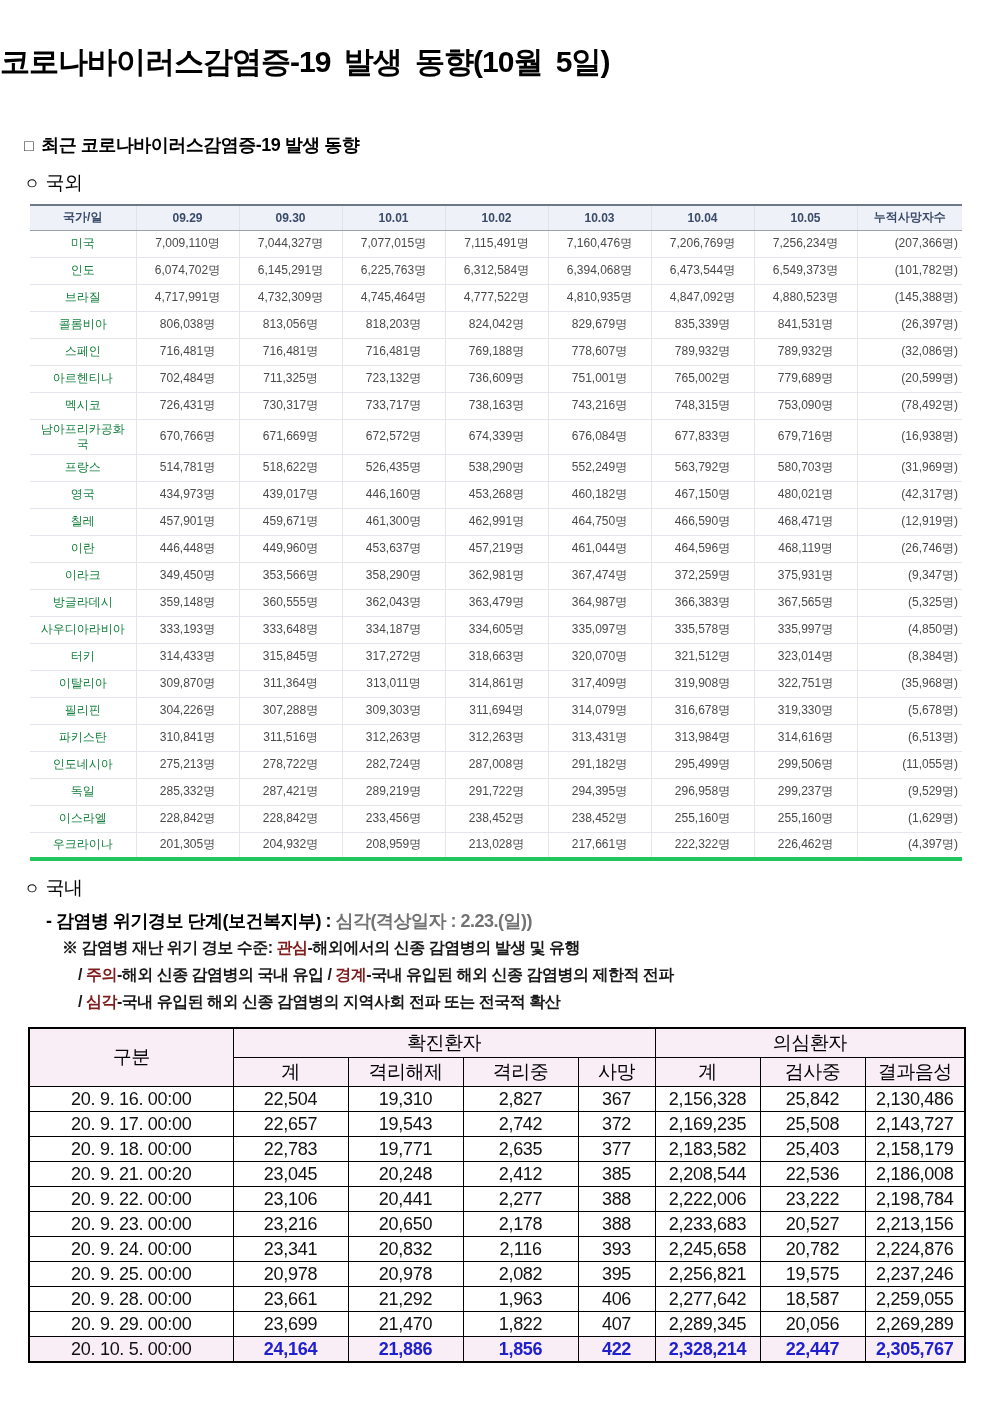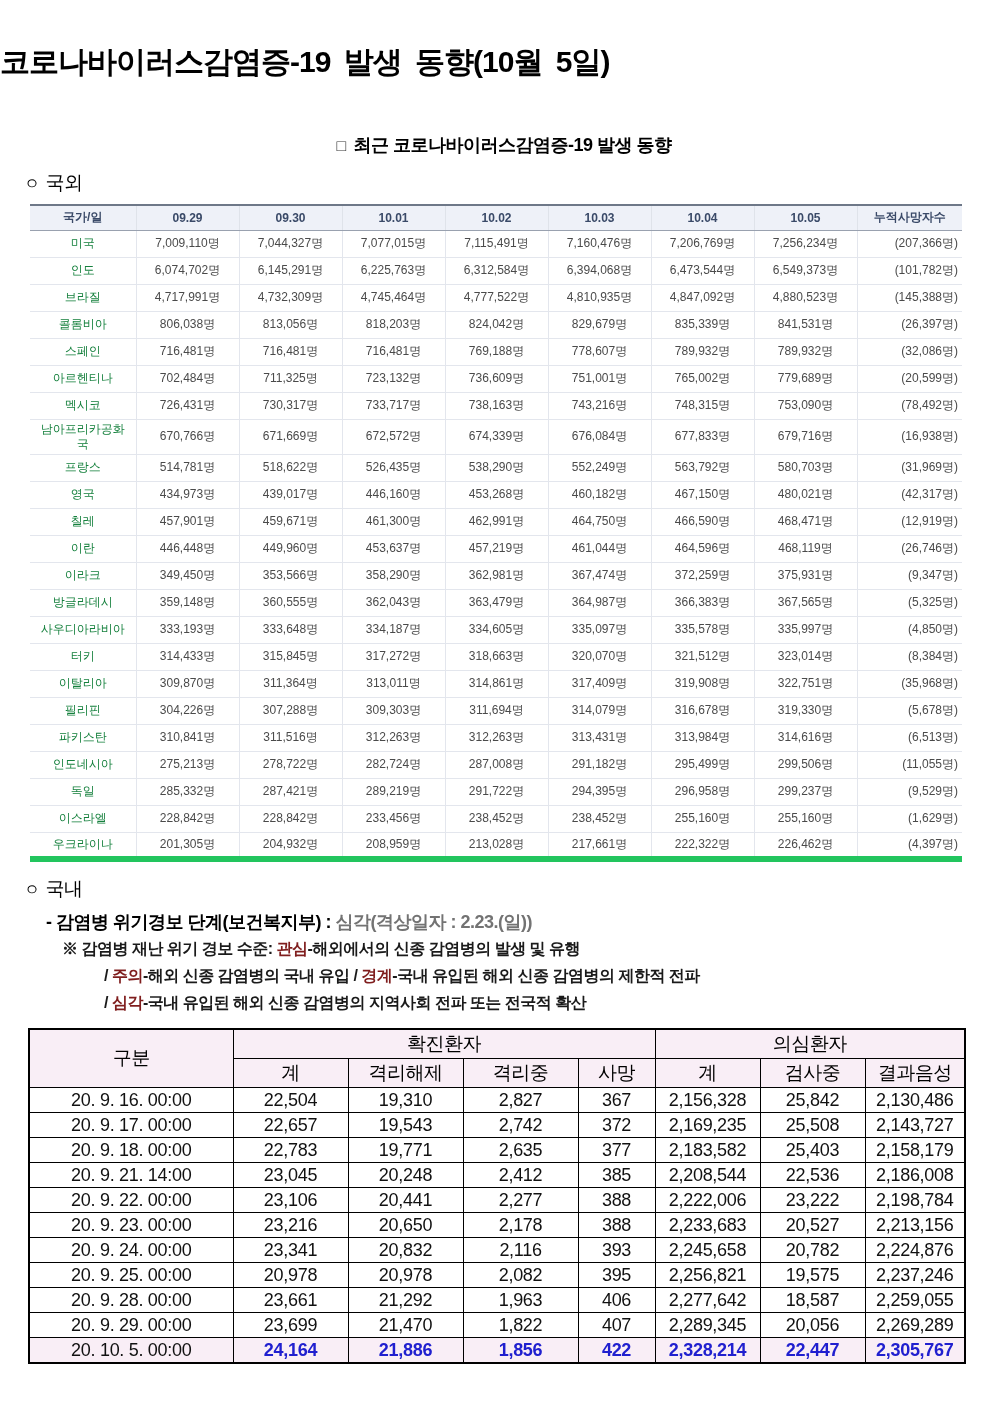--- a/index.html
+++ b/index.html
@@ -21,39 +21,38 @@
     word-spacing: 6px;
     color: #000;
   }
 
   
   .sec-head {
     margin: 50px 8px 0 24px;
     font-size: 18px;
     font-weight: bold;
     letter-spacing: -0.5px;
-    text-align: center;
   }
   .sec-head .sq { font-weight: normal; color: #333; margin-right: 8px; font-size: 16px; }
   .sub-head {
     margin: 13px 0 8px 24px;
     font-size: 19px;
     font-weight: normal;
     letter-spacing: -0.5px;
   }
   .sub-head .circ { margin-right: 6px; font-size: 16px; }
 
   
   table.intl-table {
     margin-left: 30px;
     width: 932px;
     border-collapse: collapse;
     table-layout: fixed;
     border-top: 2px solid #6e7888;
-    border-bottom: 6px solid #22c55e;
+    border-bottom: 4px solid #22c55e;
   }
   table.intl-table th {
     background: #eef1f8;
     color: #3a4a68;
     font-weight: bold;
     font-size: 12px;
     height: 25px;
     border-bottom: 1px solid #99a1af;
     border-right: 1px solid #dfe3ea;
   }
@@ -87,21 +86,21 @@
   }
   .alert-line .red { color: #737373; }
   .note-line {
     margin-left: 62px;
     font-size: 16px;
     font-weight: bold;
     color: #1a1a1a;
     letter-spacing: -0.5px;
     line-height: 27px;
   }
-  .note-line.indent-1 { margin-left: 104px; }
+  .note-line.indent-1 { margin-left: 78px; }
   .note-line .blue-term { color: #7f1d1d; }
 
   
   table.dom-table {
     margin: 12px 0 0 28px;
     width: 936px;
     border-collapse: collapse;
     table-layout: fixed;
     border: 2px solid #000;
   }
@@ -488,21 +487,21 @@
           <td class="date">20. 9. 18. 00:00</td>
           <td class="num">22,783</td>
           <td class="num">19,771</td>
           <td class="num">2,635</td>
           <td class="num">377</td>
           <td class="num">2,183,582</td>
           <td class="num">25,403</td>
           <td class="num">2,158,179</td>
         </tr>
         <tr>
-          <td class="date">20. 9. 21. 14:00</td>
+          <td class="date">20. 9. 21. 00:20</td>
           <td class="num">23,045</td>
           <td class="num">20,248</td>
           <td class="num">2,412</td>
           <td class="num">385</td>
           <td class="num">2,208,544</td>
           <td class="num">22,536</td>
           <td class="num">2,186,008</td>
         </tr>
         <tr>
           <td class="date">20. 9. 22. 00:00</td>

